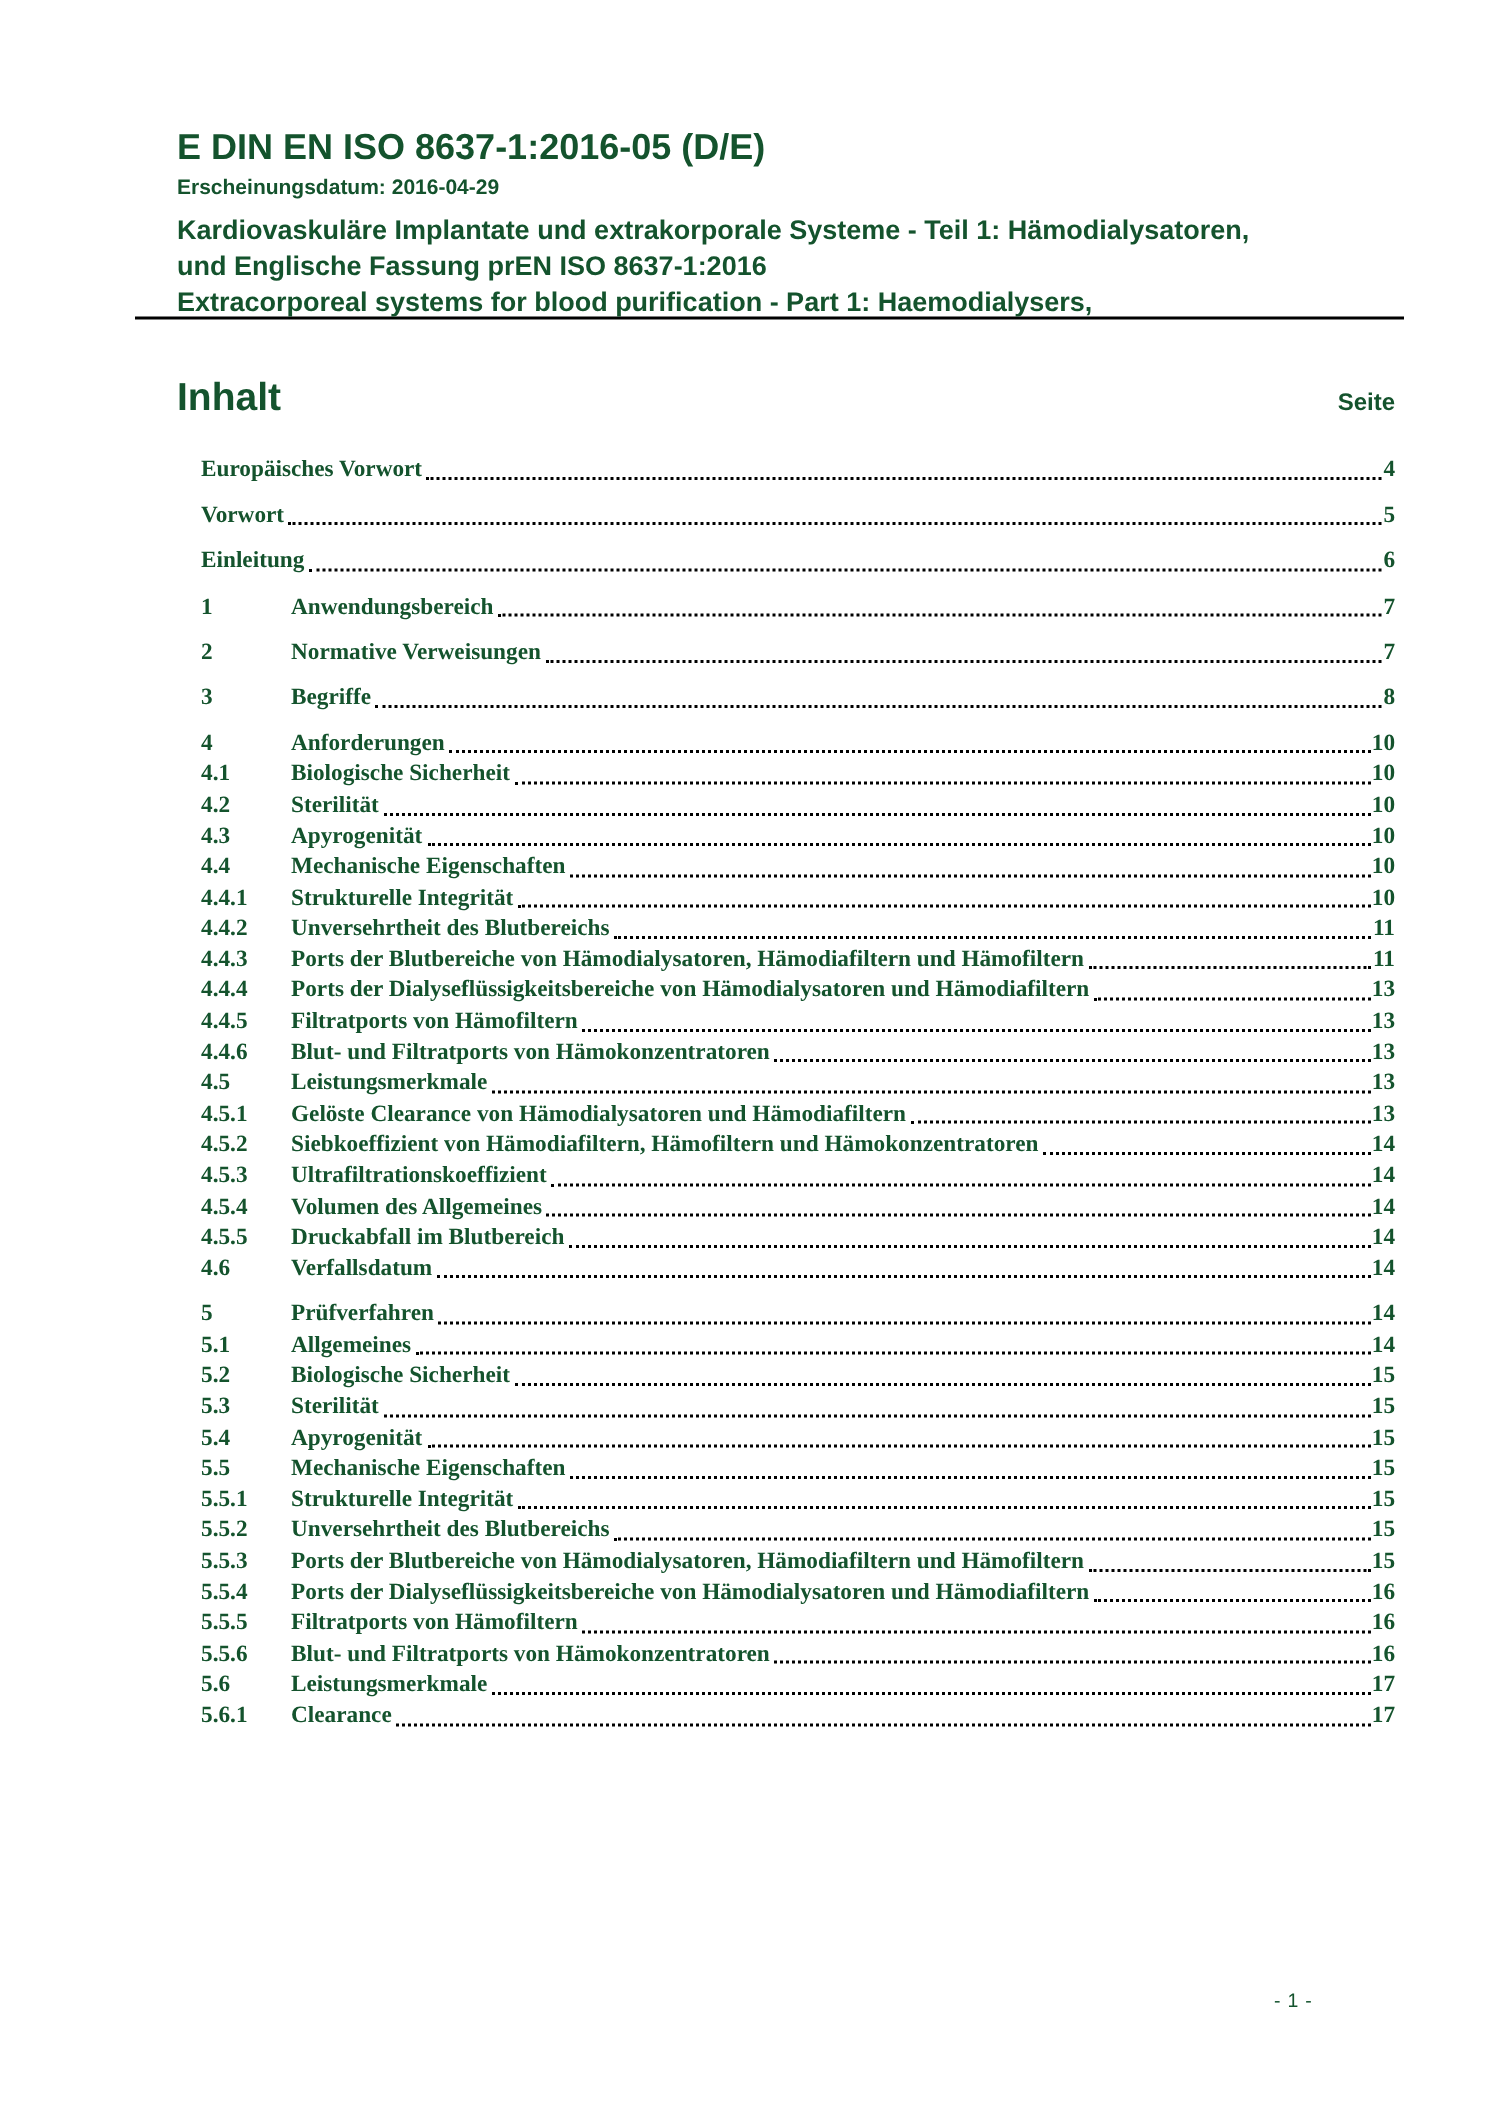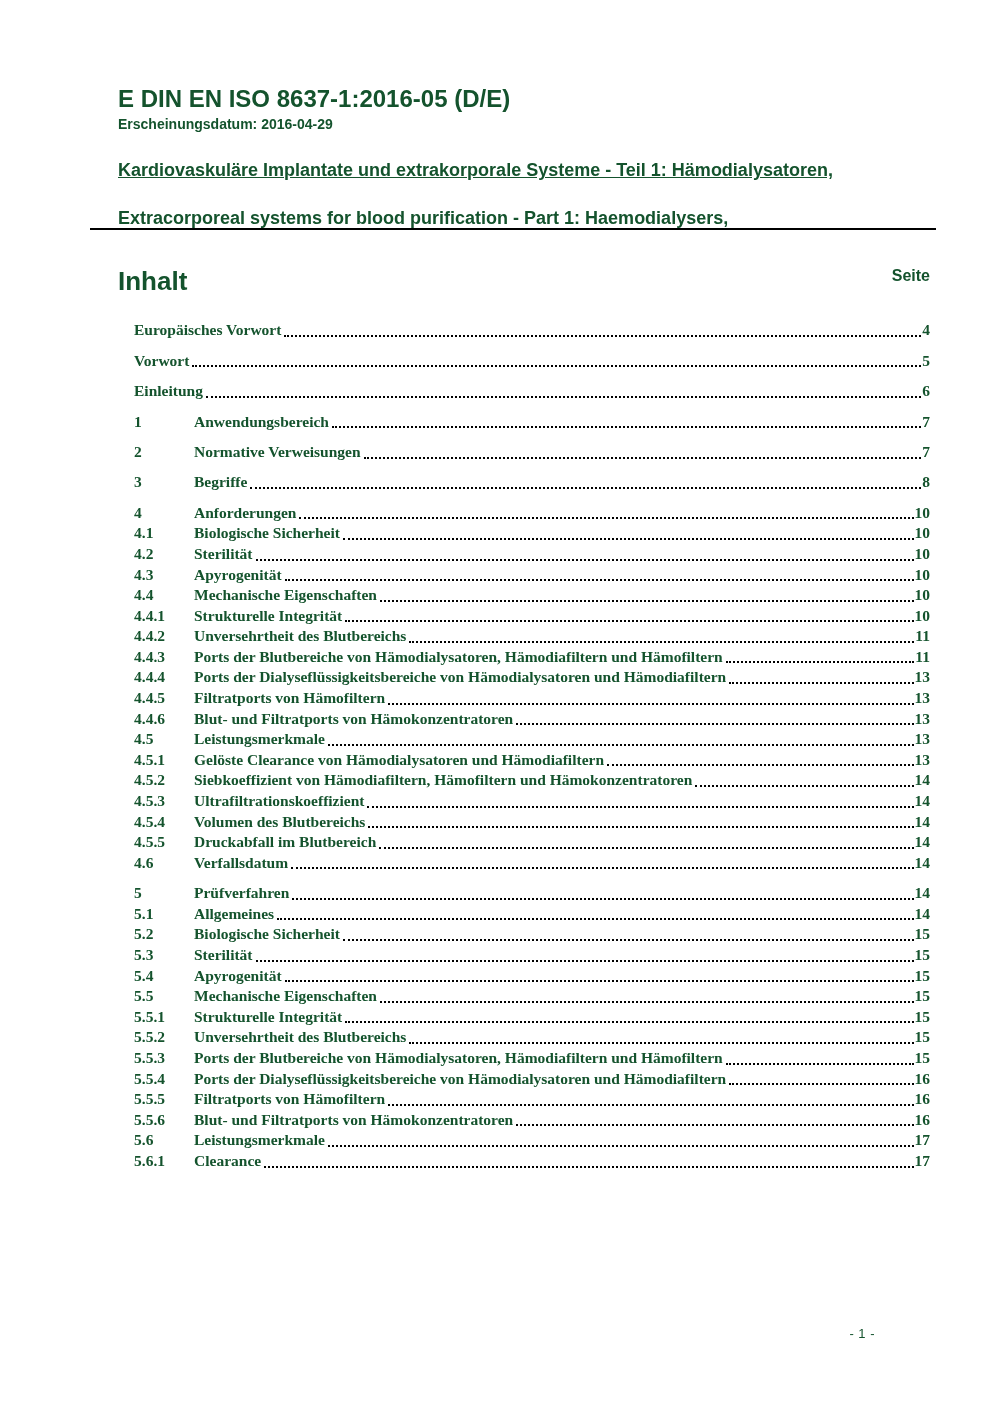--- a/index.html
+++ b/index.html
@@ -25,33 +25,33 @@
   }
   .pub-date {
     margin-top: 3px;
     font: 700 14px/1.2 "Liberation Sans", sans-serif;
     white-space: nowrap;
   }
   .title-block {
     font: 700 18px/24px "Liberation Sans", sans-serif;
   }
   .title-block .tline { white-space: nowrap; }
-  .title-de { margin-top: 26px; text-decoration: underline; }
-  .title-en { margin-top: 24px; }
+  .title-de { margin-top: 9px; }
+  .title-en { }
   .rule {
     margin-top: -2px;
     margin-left: -28px;
     width: 883px;
     height: 0;
     border-top: 2px solid #000000;
   }
   .toc-header {
     margin-top: 36px;
     display: flex;
-    align-items: flex-start;
+    align-items: flex-end;
     justify-content: space-between;
   }
   .toc-heading {
     font: 700 26px/30px "Liberation Sans", sans-serif;
   }
   .toc-page-label {
     font: 700 16px/20px "Liberation Sans", sans-serif;
   }
   .toc {
     margin-top: 24px;
@@ -96,20 +96,21 @@
 
 <div class="page">
   <div class="content">
 
     <h1 class="doc-title">E DIN EN ISO 8637-1:2016-05 (D/E)</h1>
 
     <div class="pub-date">Erscheinungsdatum: 2016-04-29</div>
 
     <div class="title-block title-de">
       <div class="tline">Kardiovaskuläre Implantate und extrakorporale Systeme - Teil 1: Hämodialysatoren,</div>
+      <div class="tline">und Englische Fassung prEN ISO 8637-1:2016</div>
     </div>
 
     <div class="title-block title-en">
       <div class="tline">Extracorporeal systems for blood purification - Part 1: Haemodialysers,</div>
     </div>
 
     <div class="rule"></div>
 
     <div class="toc-header">
       <span class="toc-heading">Inhalt</span>
@@ -238,21 +239,21 @@
     <span class="toc-page">14</span>
   </div>
         <div class="toc-row">
     <span class="toc-num">4.5.3</span>
     <span class="toc-title">Ultrafiltrationskoeffizient</span>
     <span class="toc-leader"></span>
     <span class="toc-page">14</span>
   </div>
         <div class="toc-row">
     <span class="toc-num">4.5.4</span>
-    <span class="toc-title">Volumen des Blutbereichs</span>
+    <span class="toc-title">Volumen des Allgemeines</span>
     <span class="toc-leader"></span>
     <span class="toc-page">14</span>
   </div>
         <div class="toc-row">
     <span class="toc-num">4.5.5</span>
     <span class="toc-title">Druckabfall im Blutbereich</span>
     <span class="toc-leader"></span>
     <span class="toc-page">14</span>
   </div>
         <div class="toc-row">

